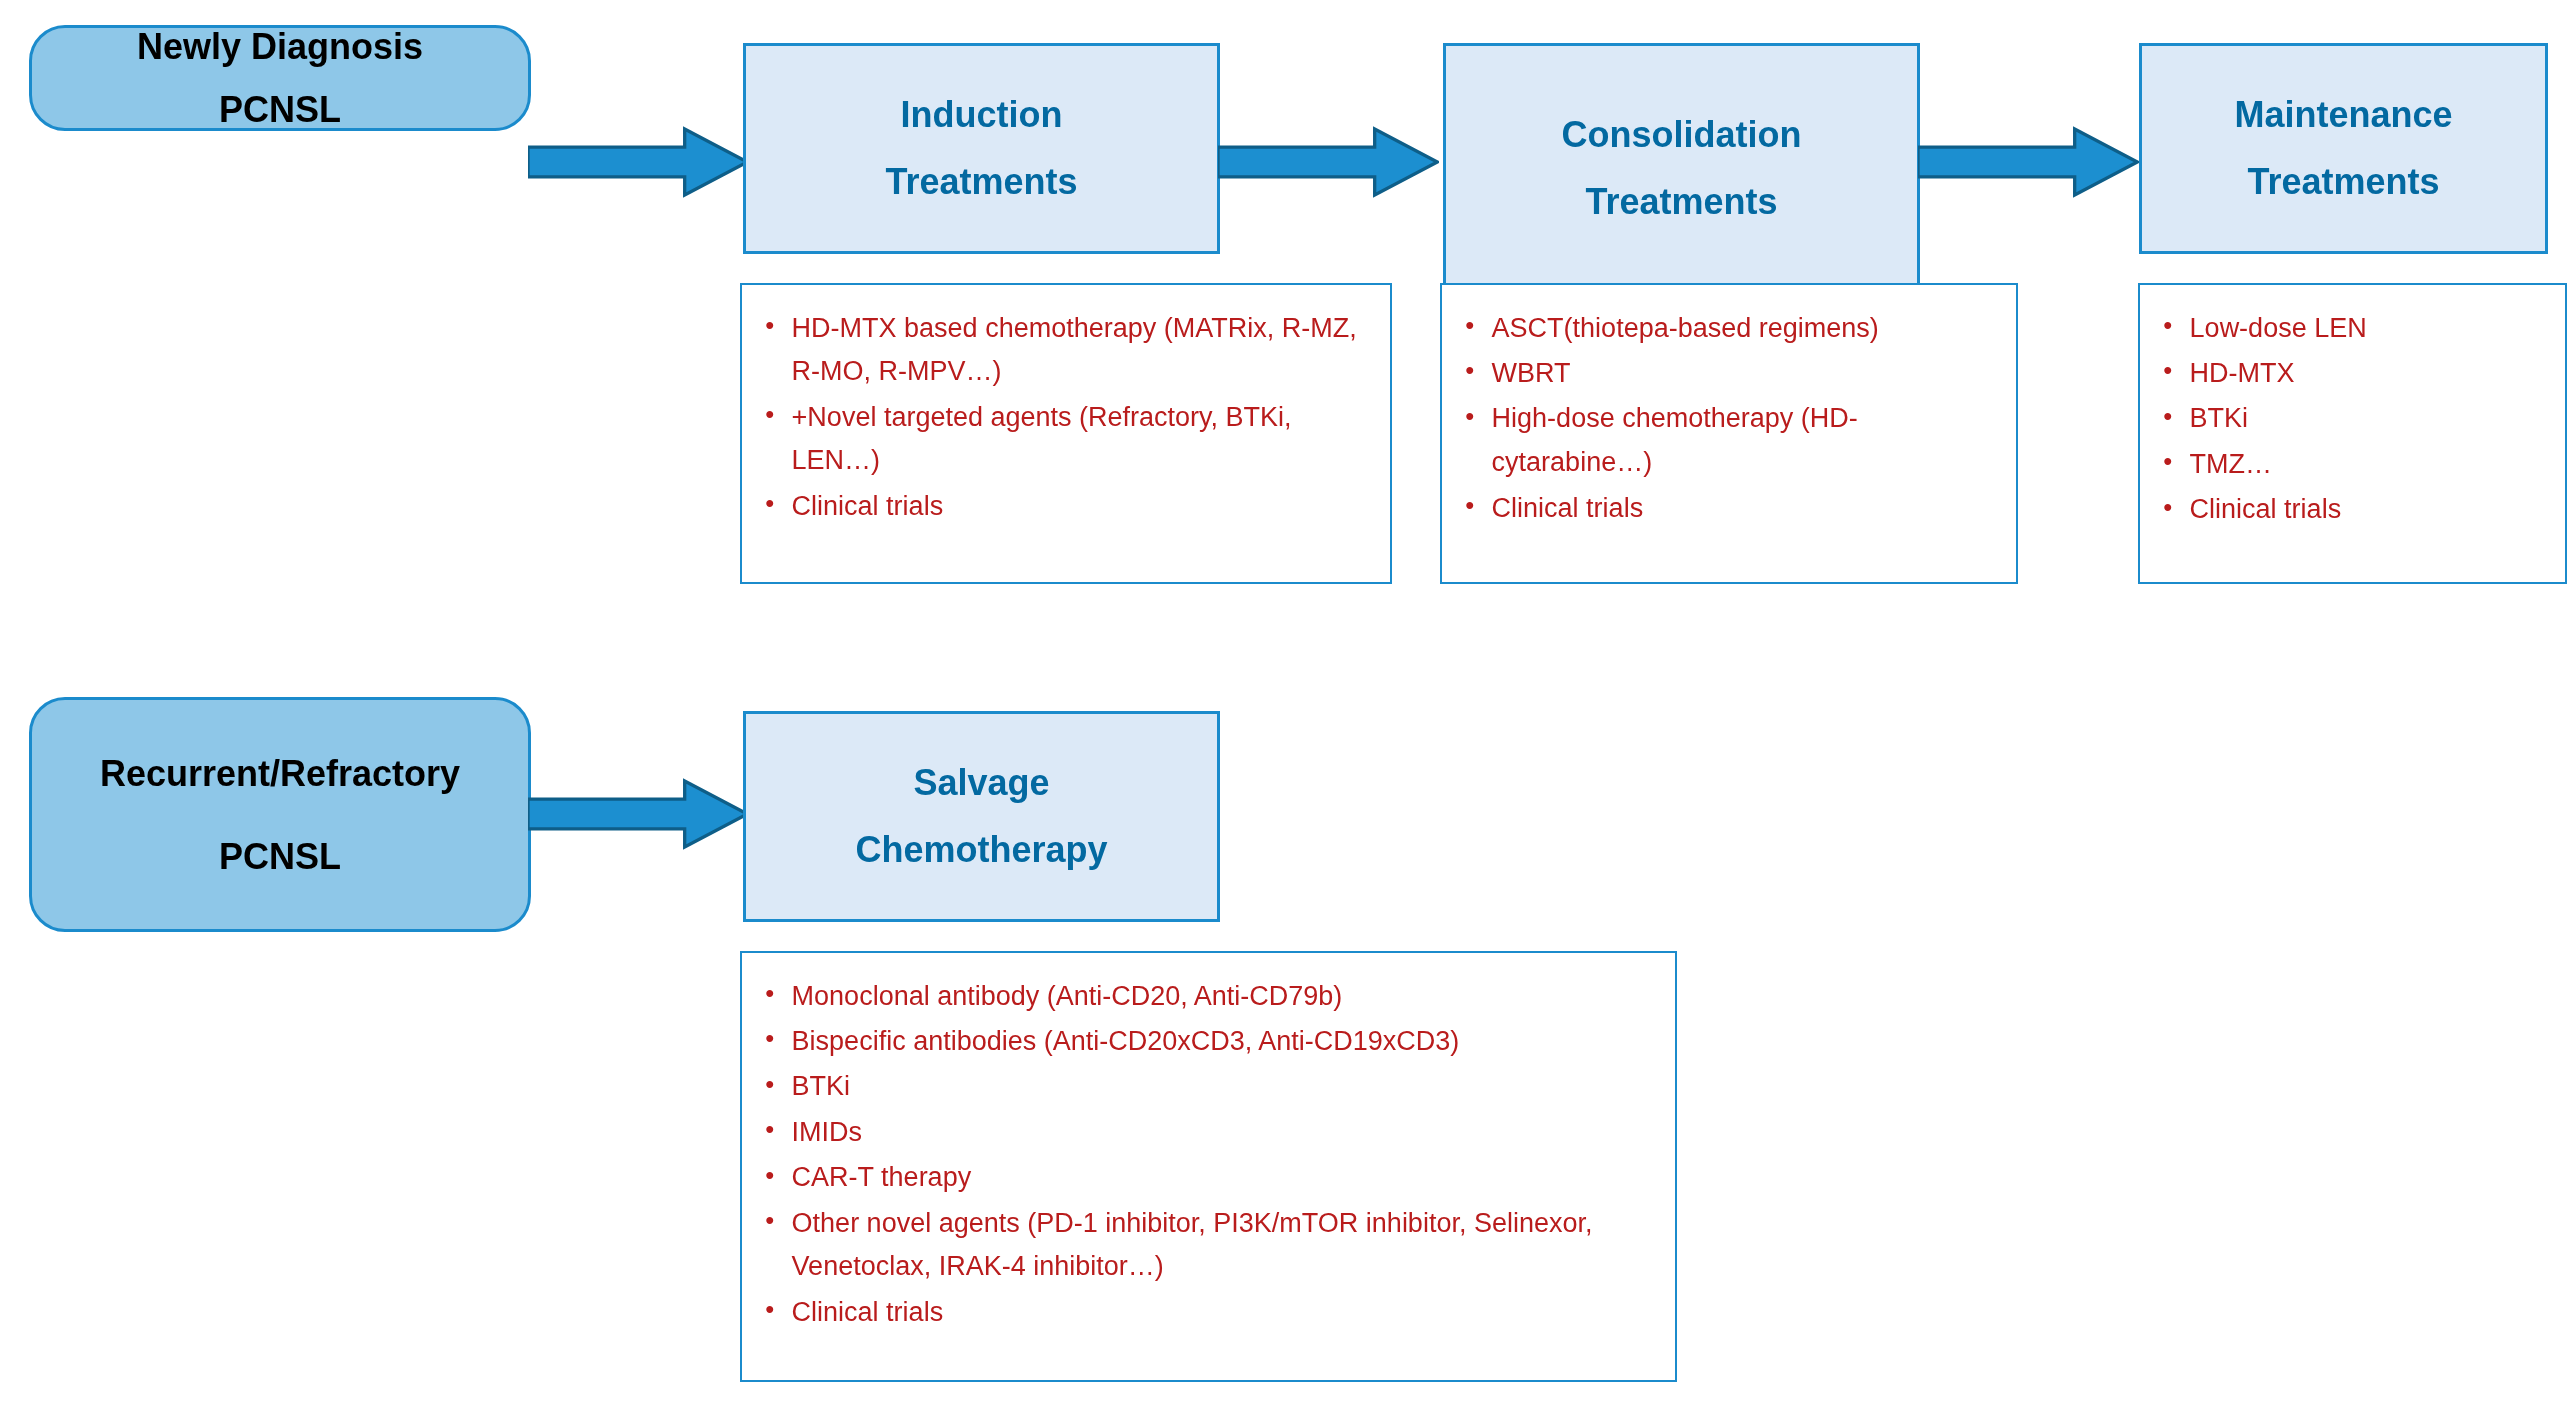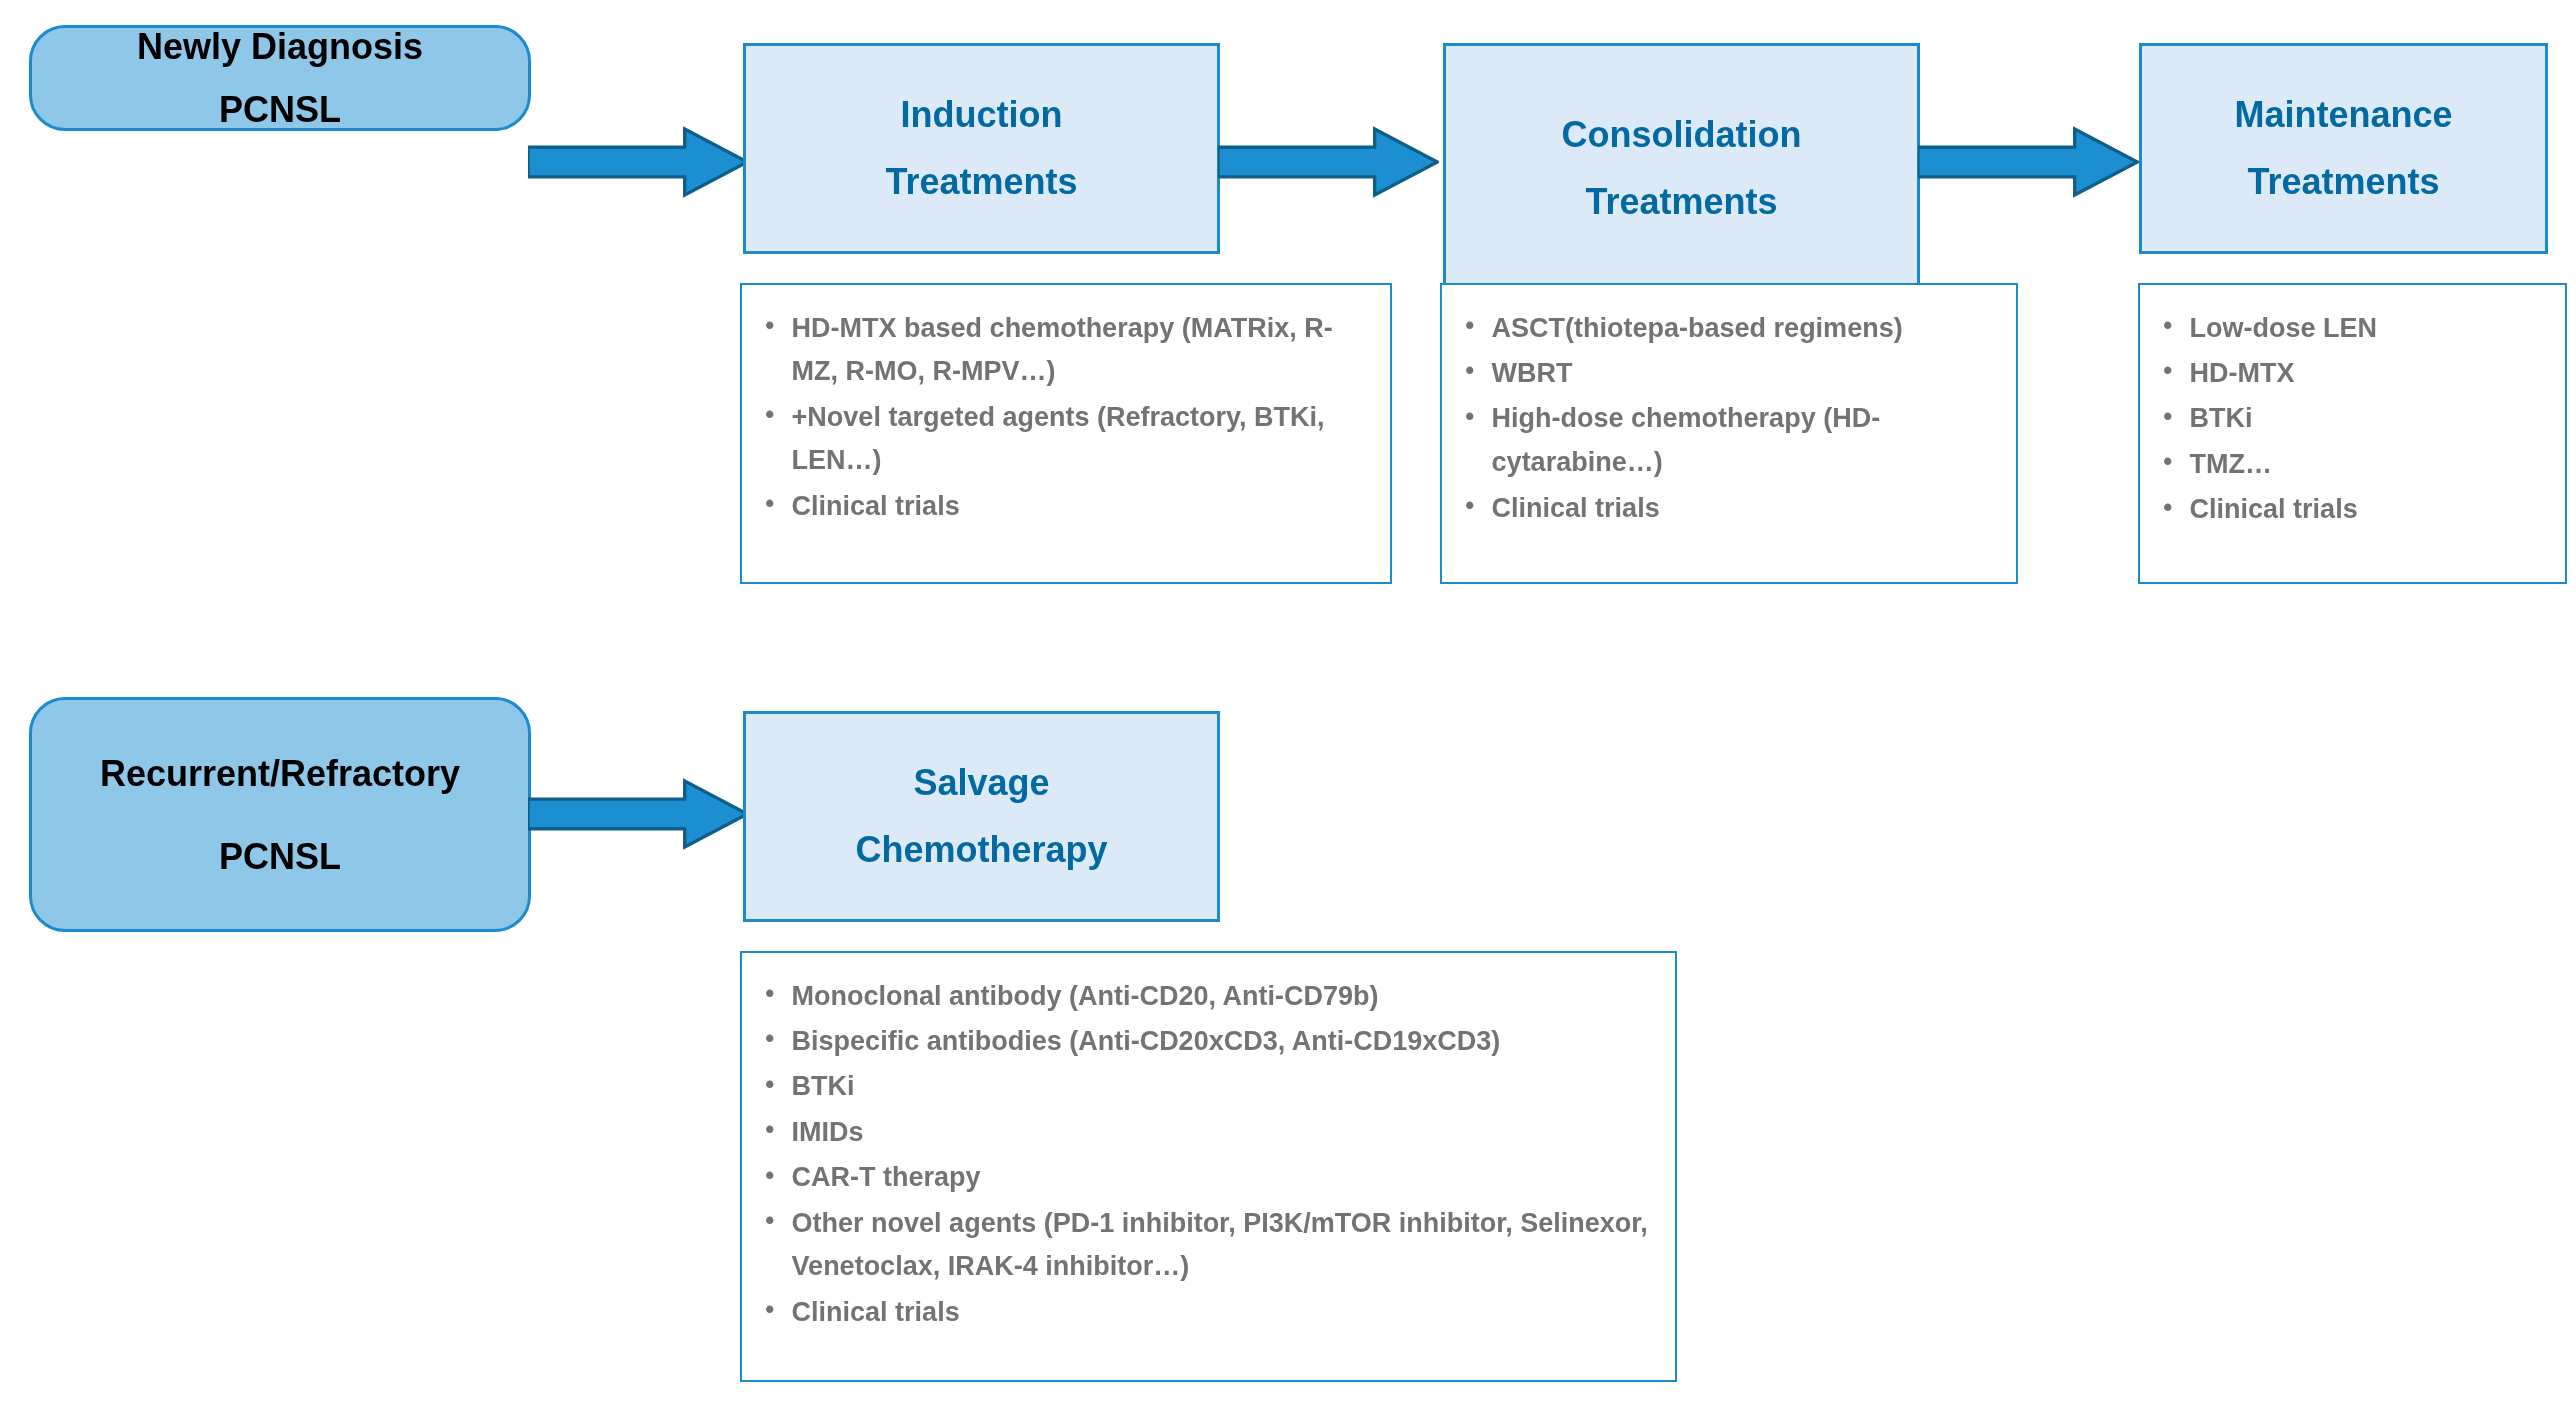--- a/index.html
+++ b/index.html
@@ -68,22 +68,22 @@
     padding: 21.5px 15px 15px 11.6px;
   }
   .bullet-list {
     list-style: none;
     margin: 0;
     padding: 0;
   }
   .bullet-item {
     position: relative;
     padding-left: 38px;
-    color: #737373;
-    font-weight: bold;
+    color: #b91c1c;
+    font-weight: normal;
     line-height: 1.62;
     margin-bottom: 1.7px;
   }
   .bullet-item::before {
     content: "\2022";
     position: absolute;
     left: 11.6px;
     top: -0.06em;
     font-size: 0.95em;
     line-height: 1.62;

